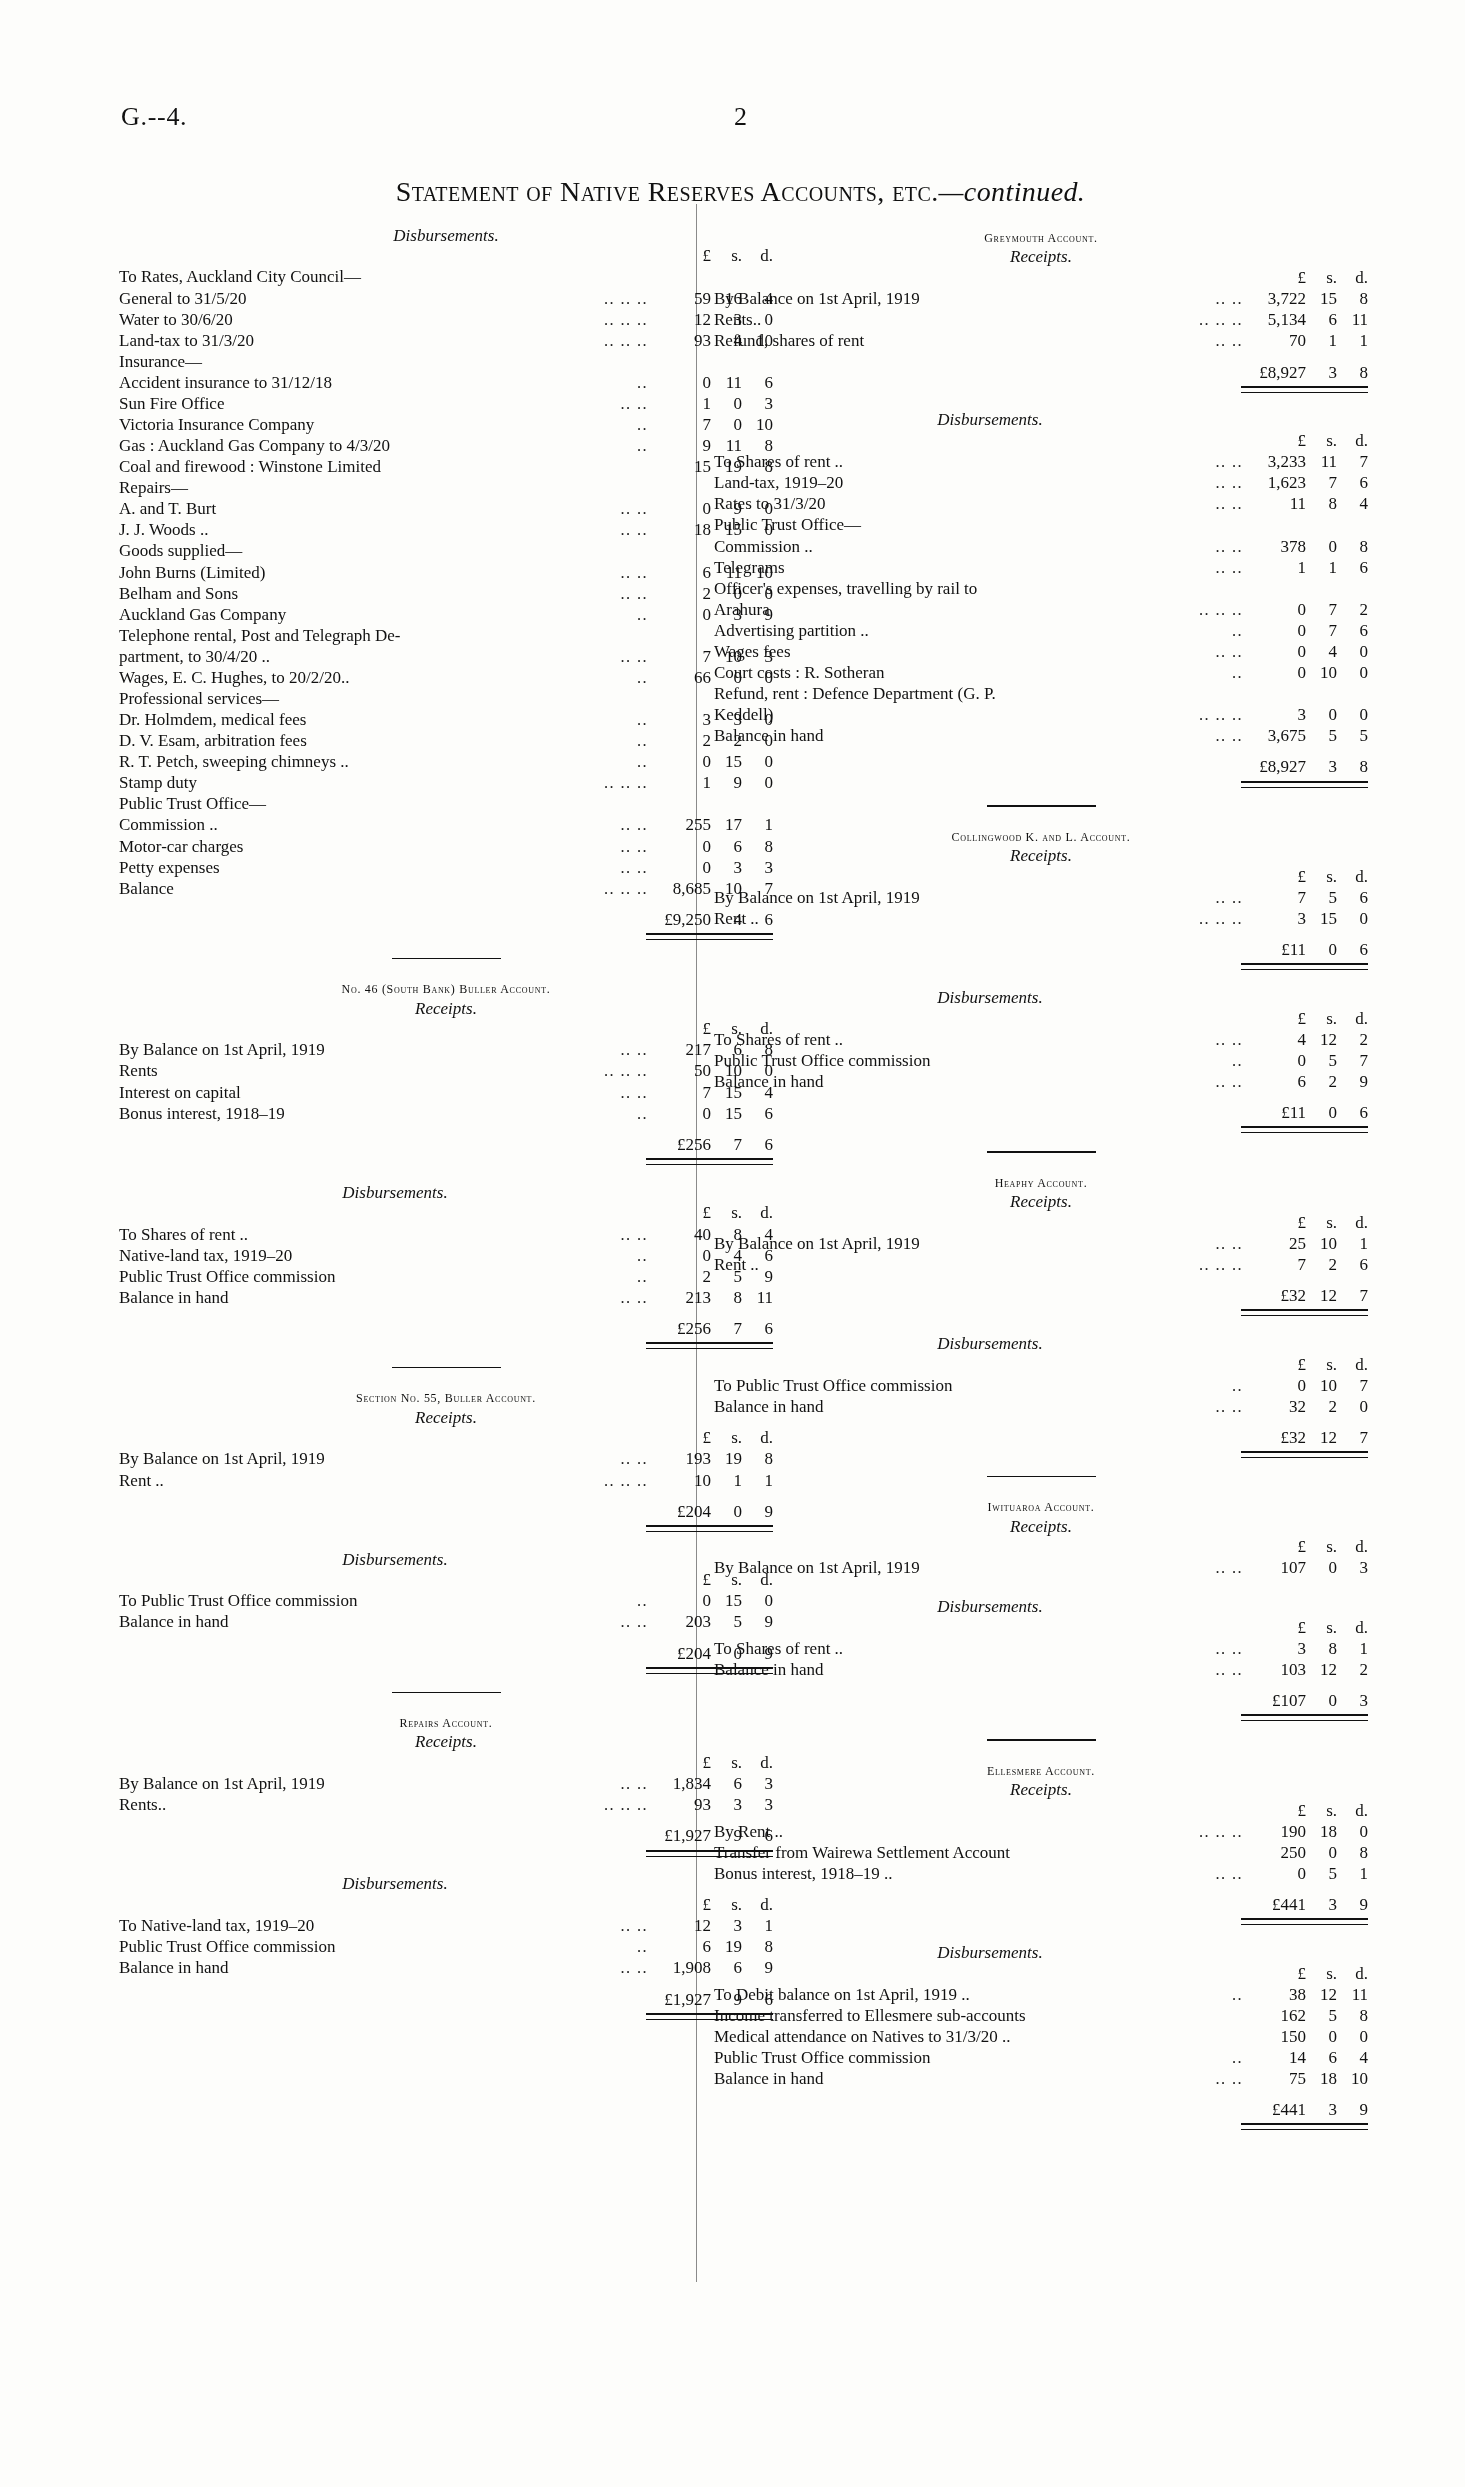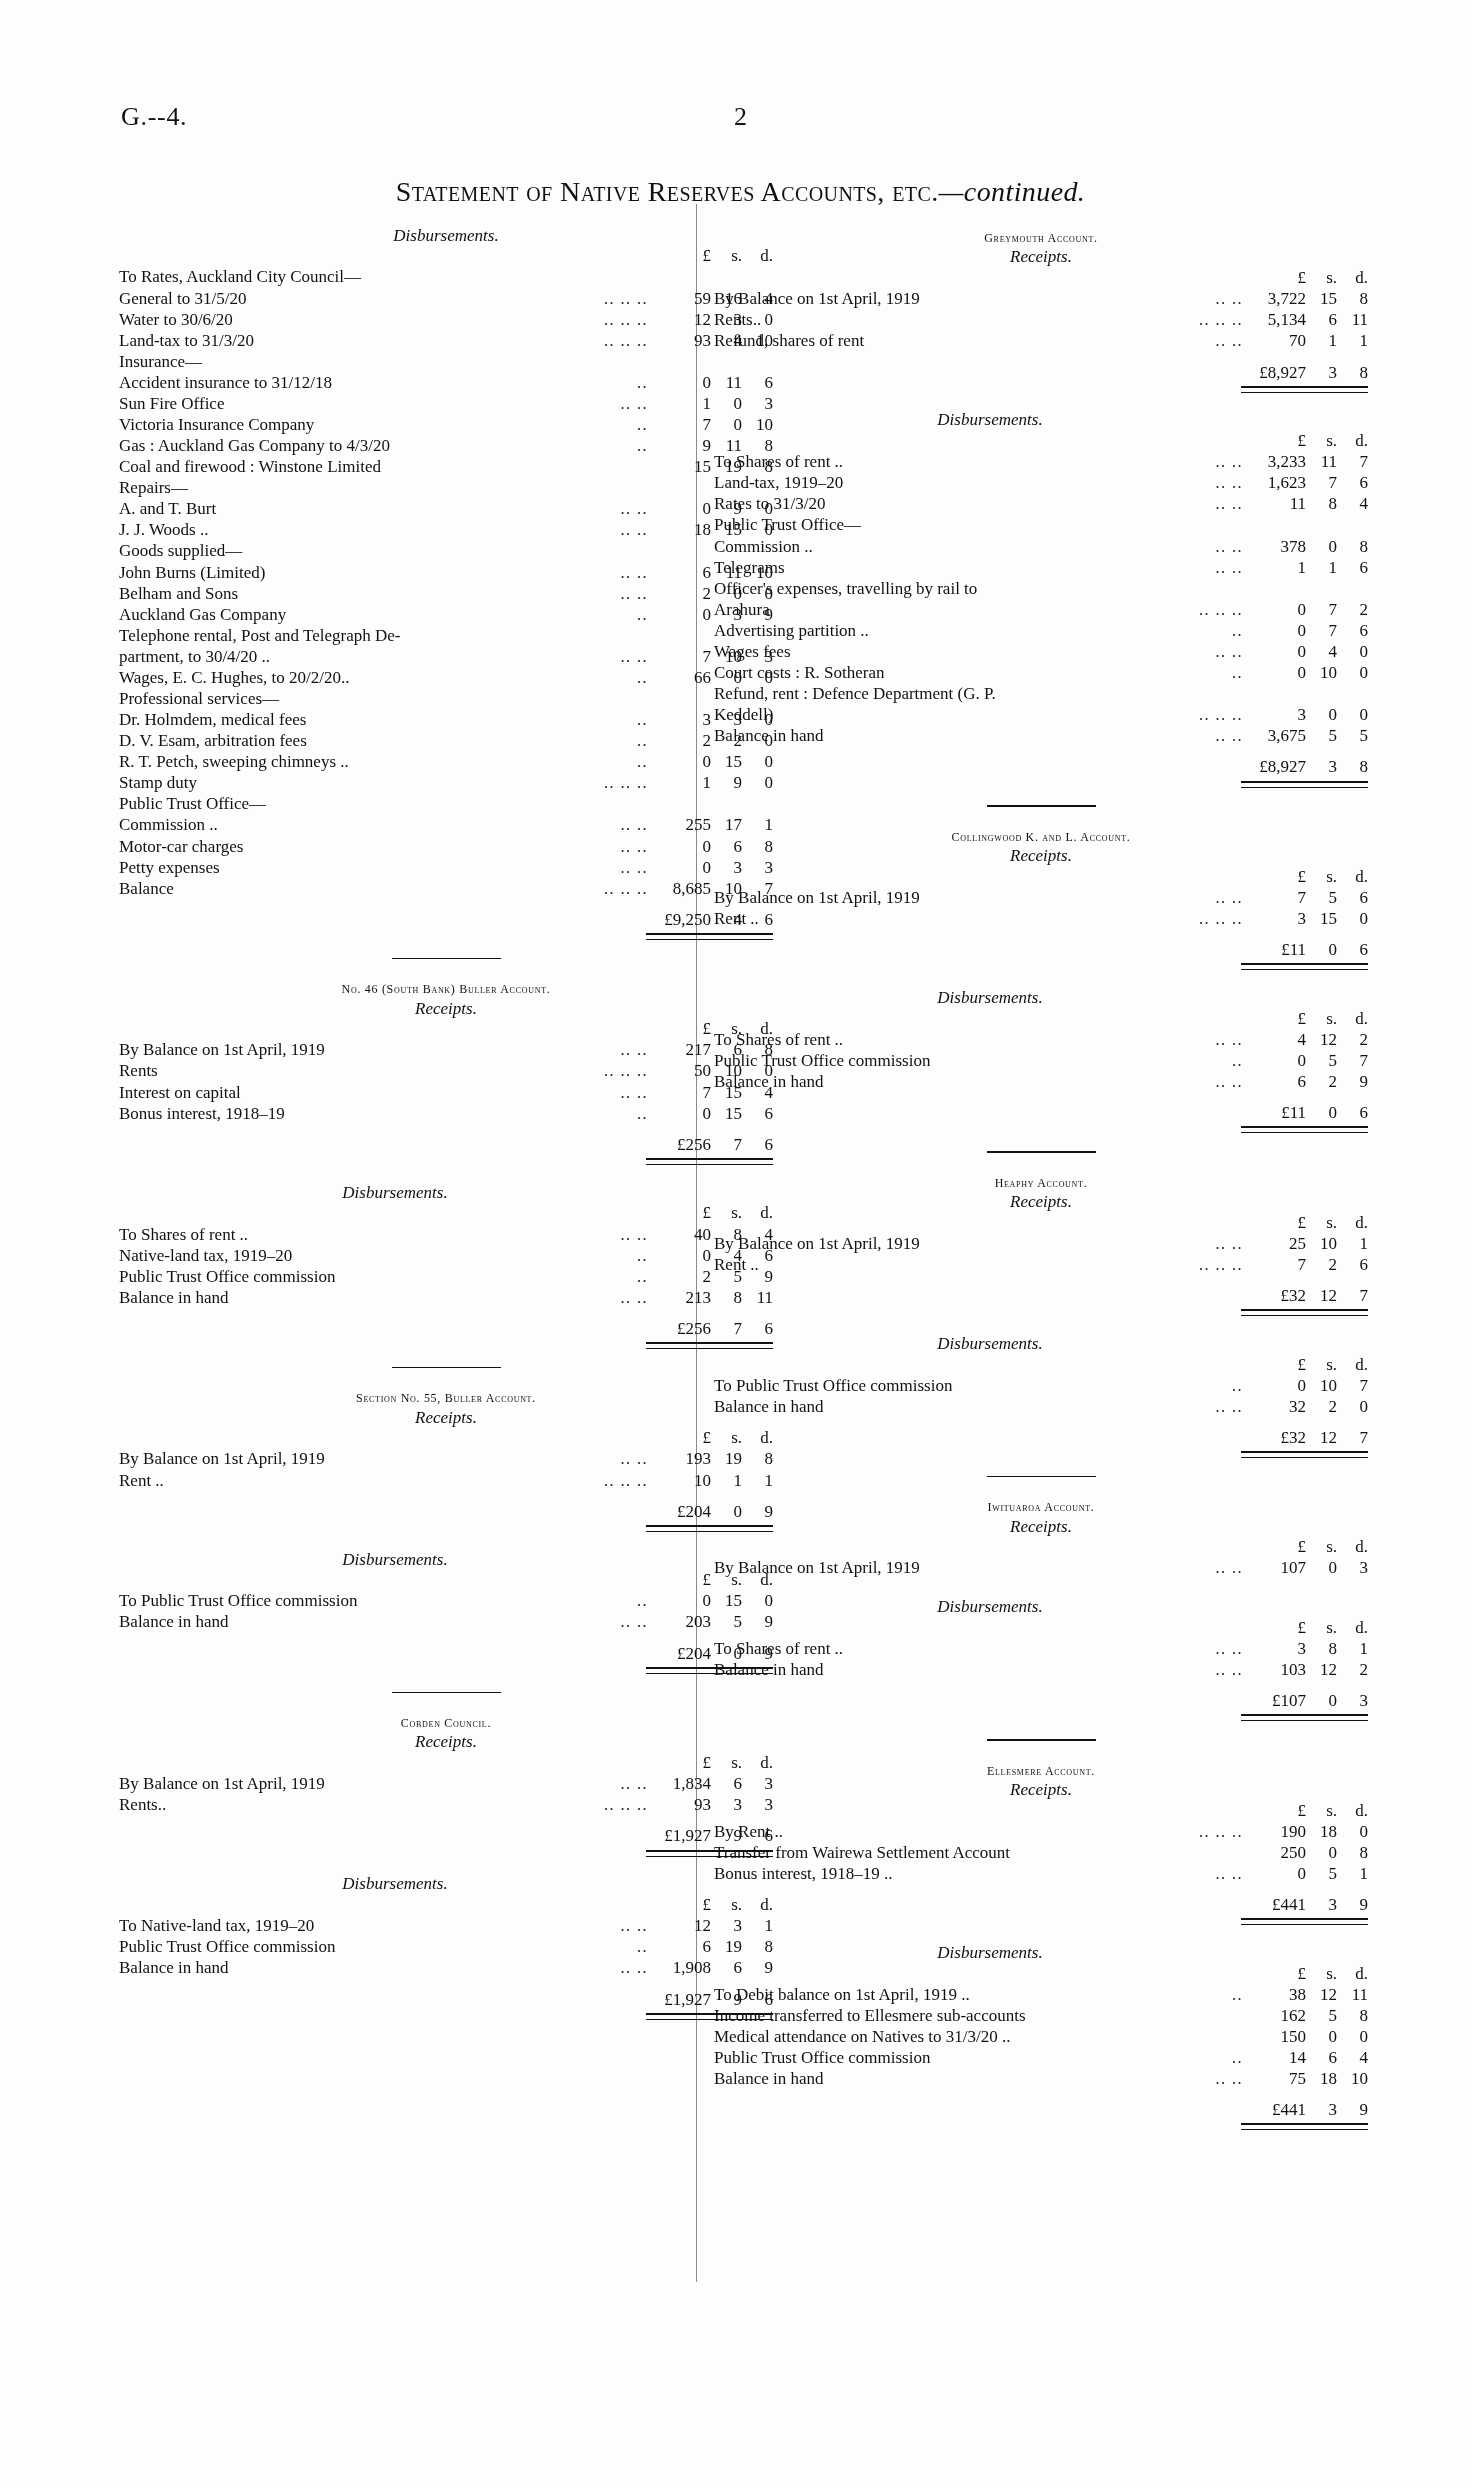--- a/index.html
+++ b/index.html
@@ -599,21 +599,21 @@
               <td class="c1">£204</td>
               <td class="c2">0</td>
               <td class="c3">9</td>
             </tr>
           </tbody>
         </table>
         <div class="dbl-rule"></div>
       </div>
       <div class="sep-short"></div>
       <div class="block">
-        <div class="sec-title">Cobden Council.</div>
+        <div class="sec-title">Repairs Account.</div>
         <div class="sub-title">Receipts.</div>
         <table class="acct">
           <tbody>
             <tr class="head">
               <td class="lbl"></td>
               <td class="dots"></td>
               <td class="c1">£</td>
               <td class="c2">s.</td>
               <td class="c3">d.</td>
             </tr>

